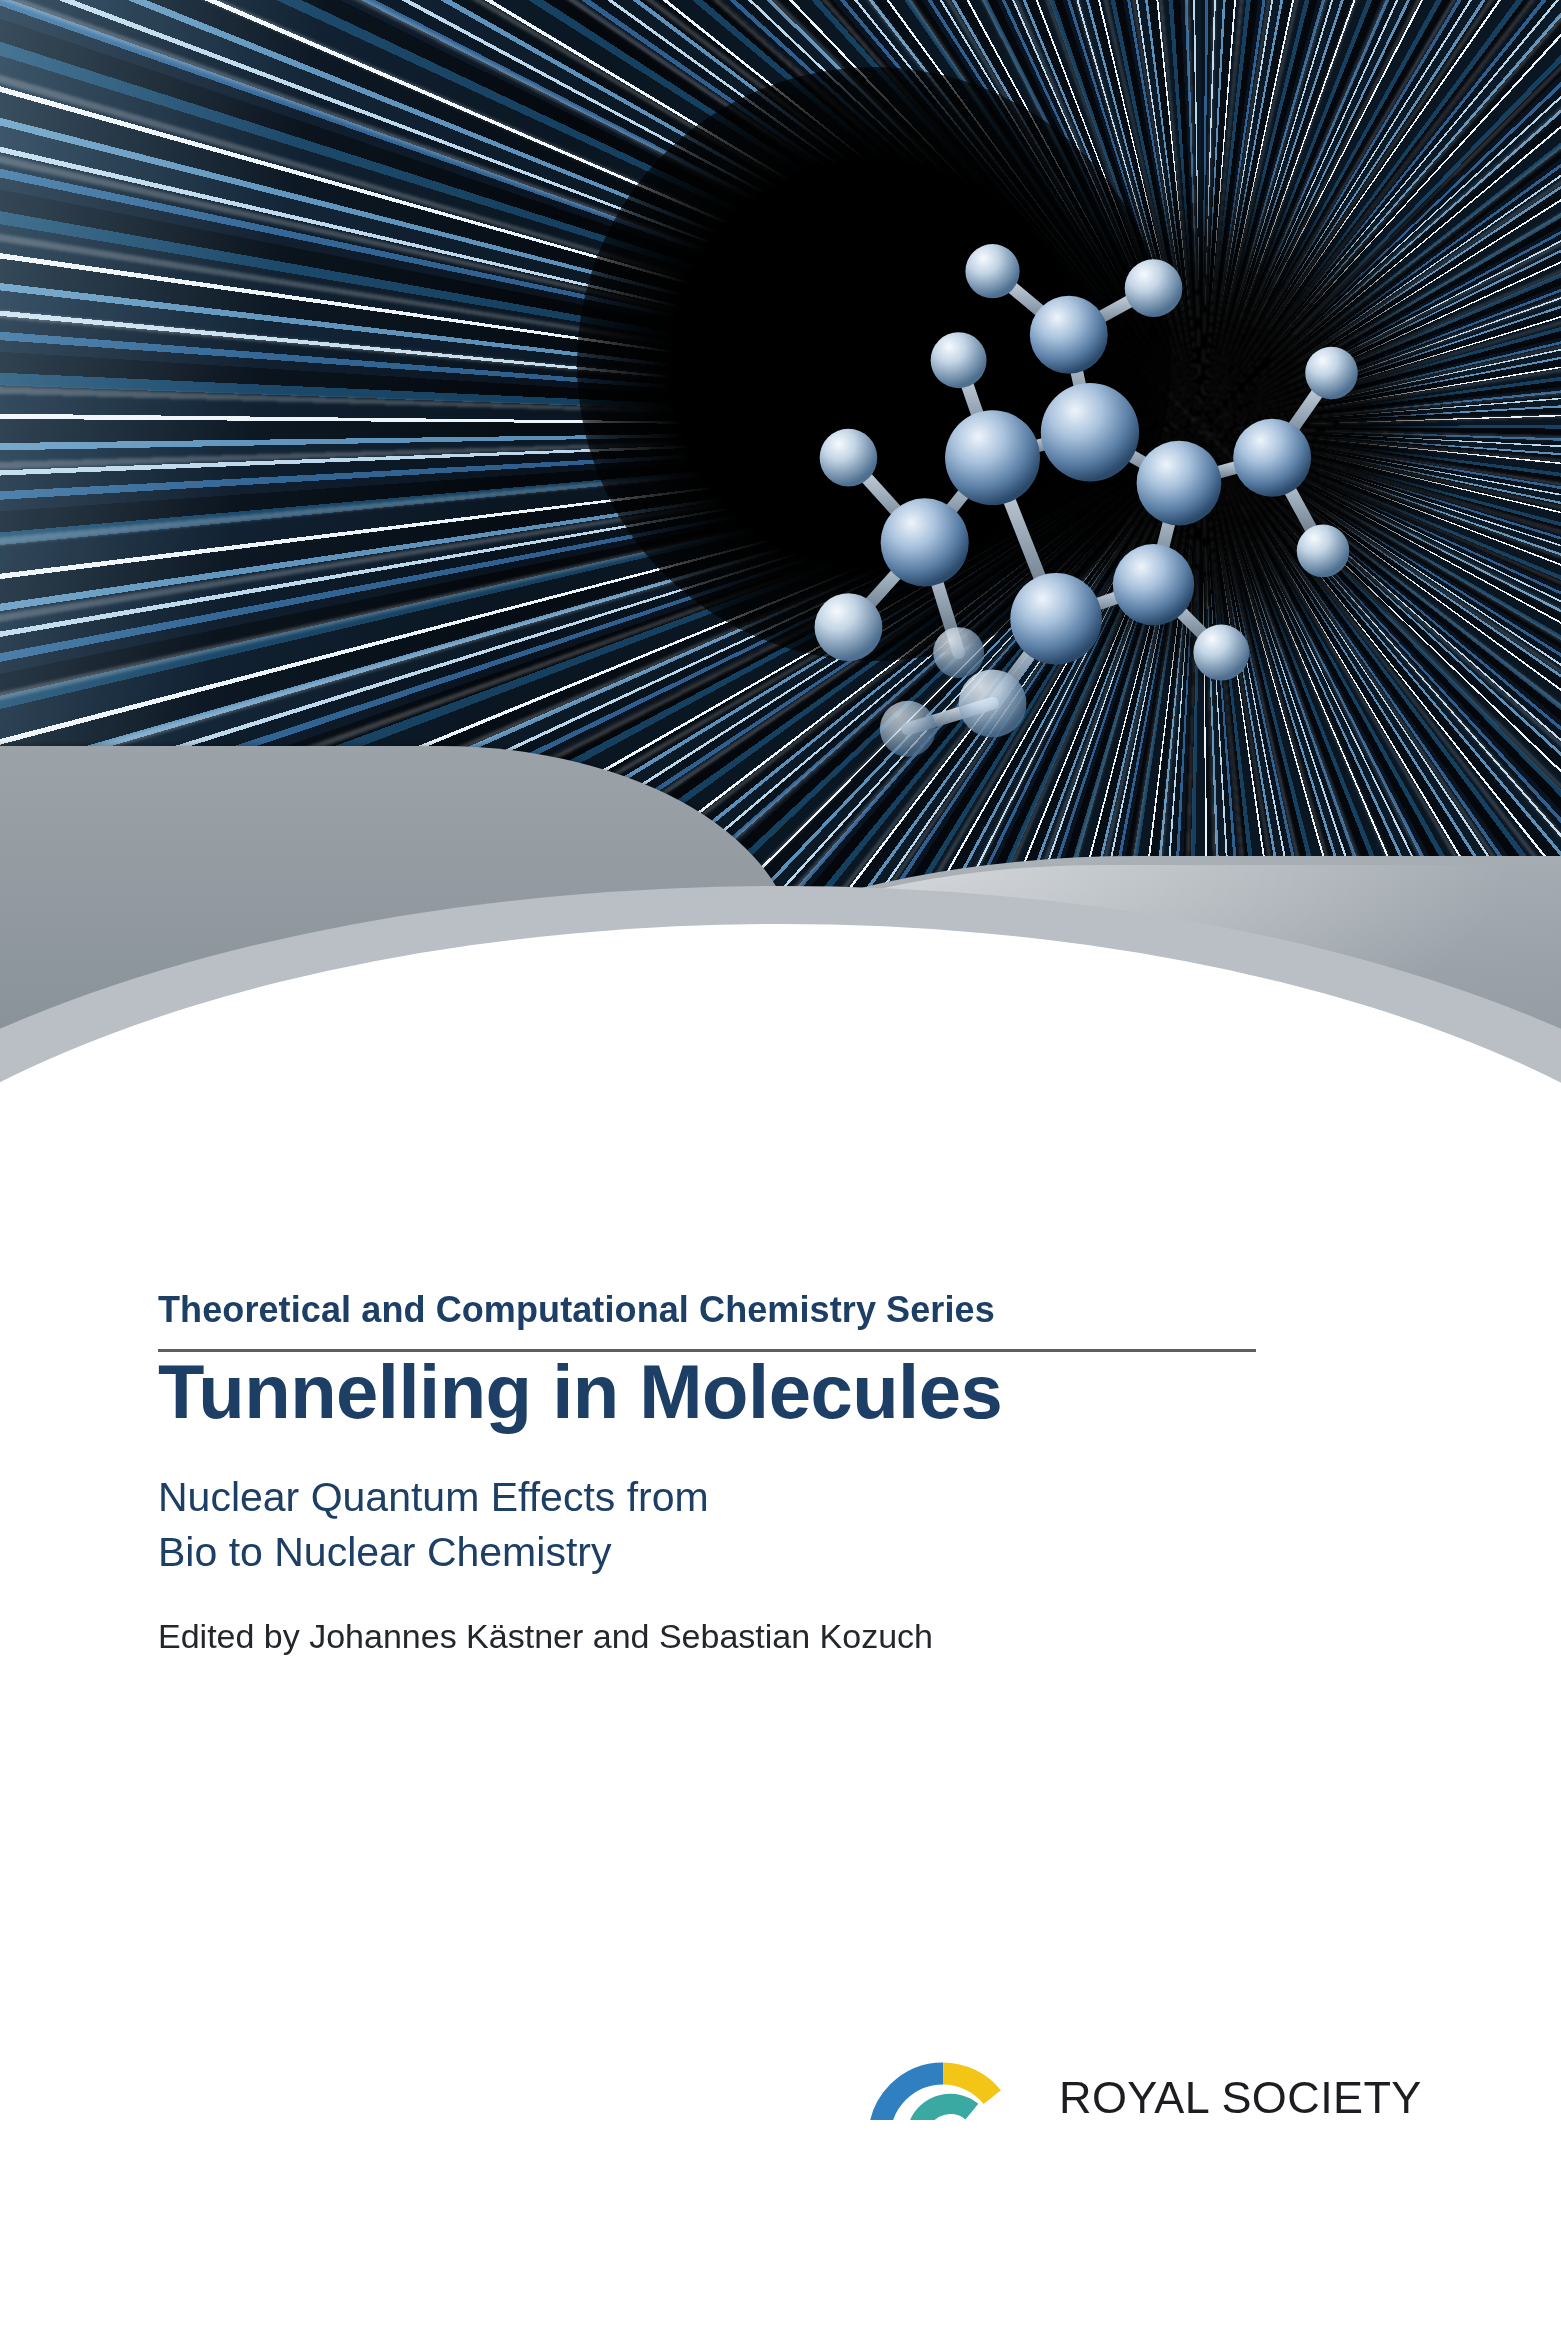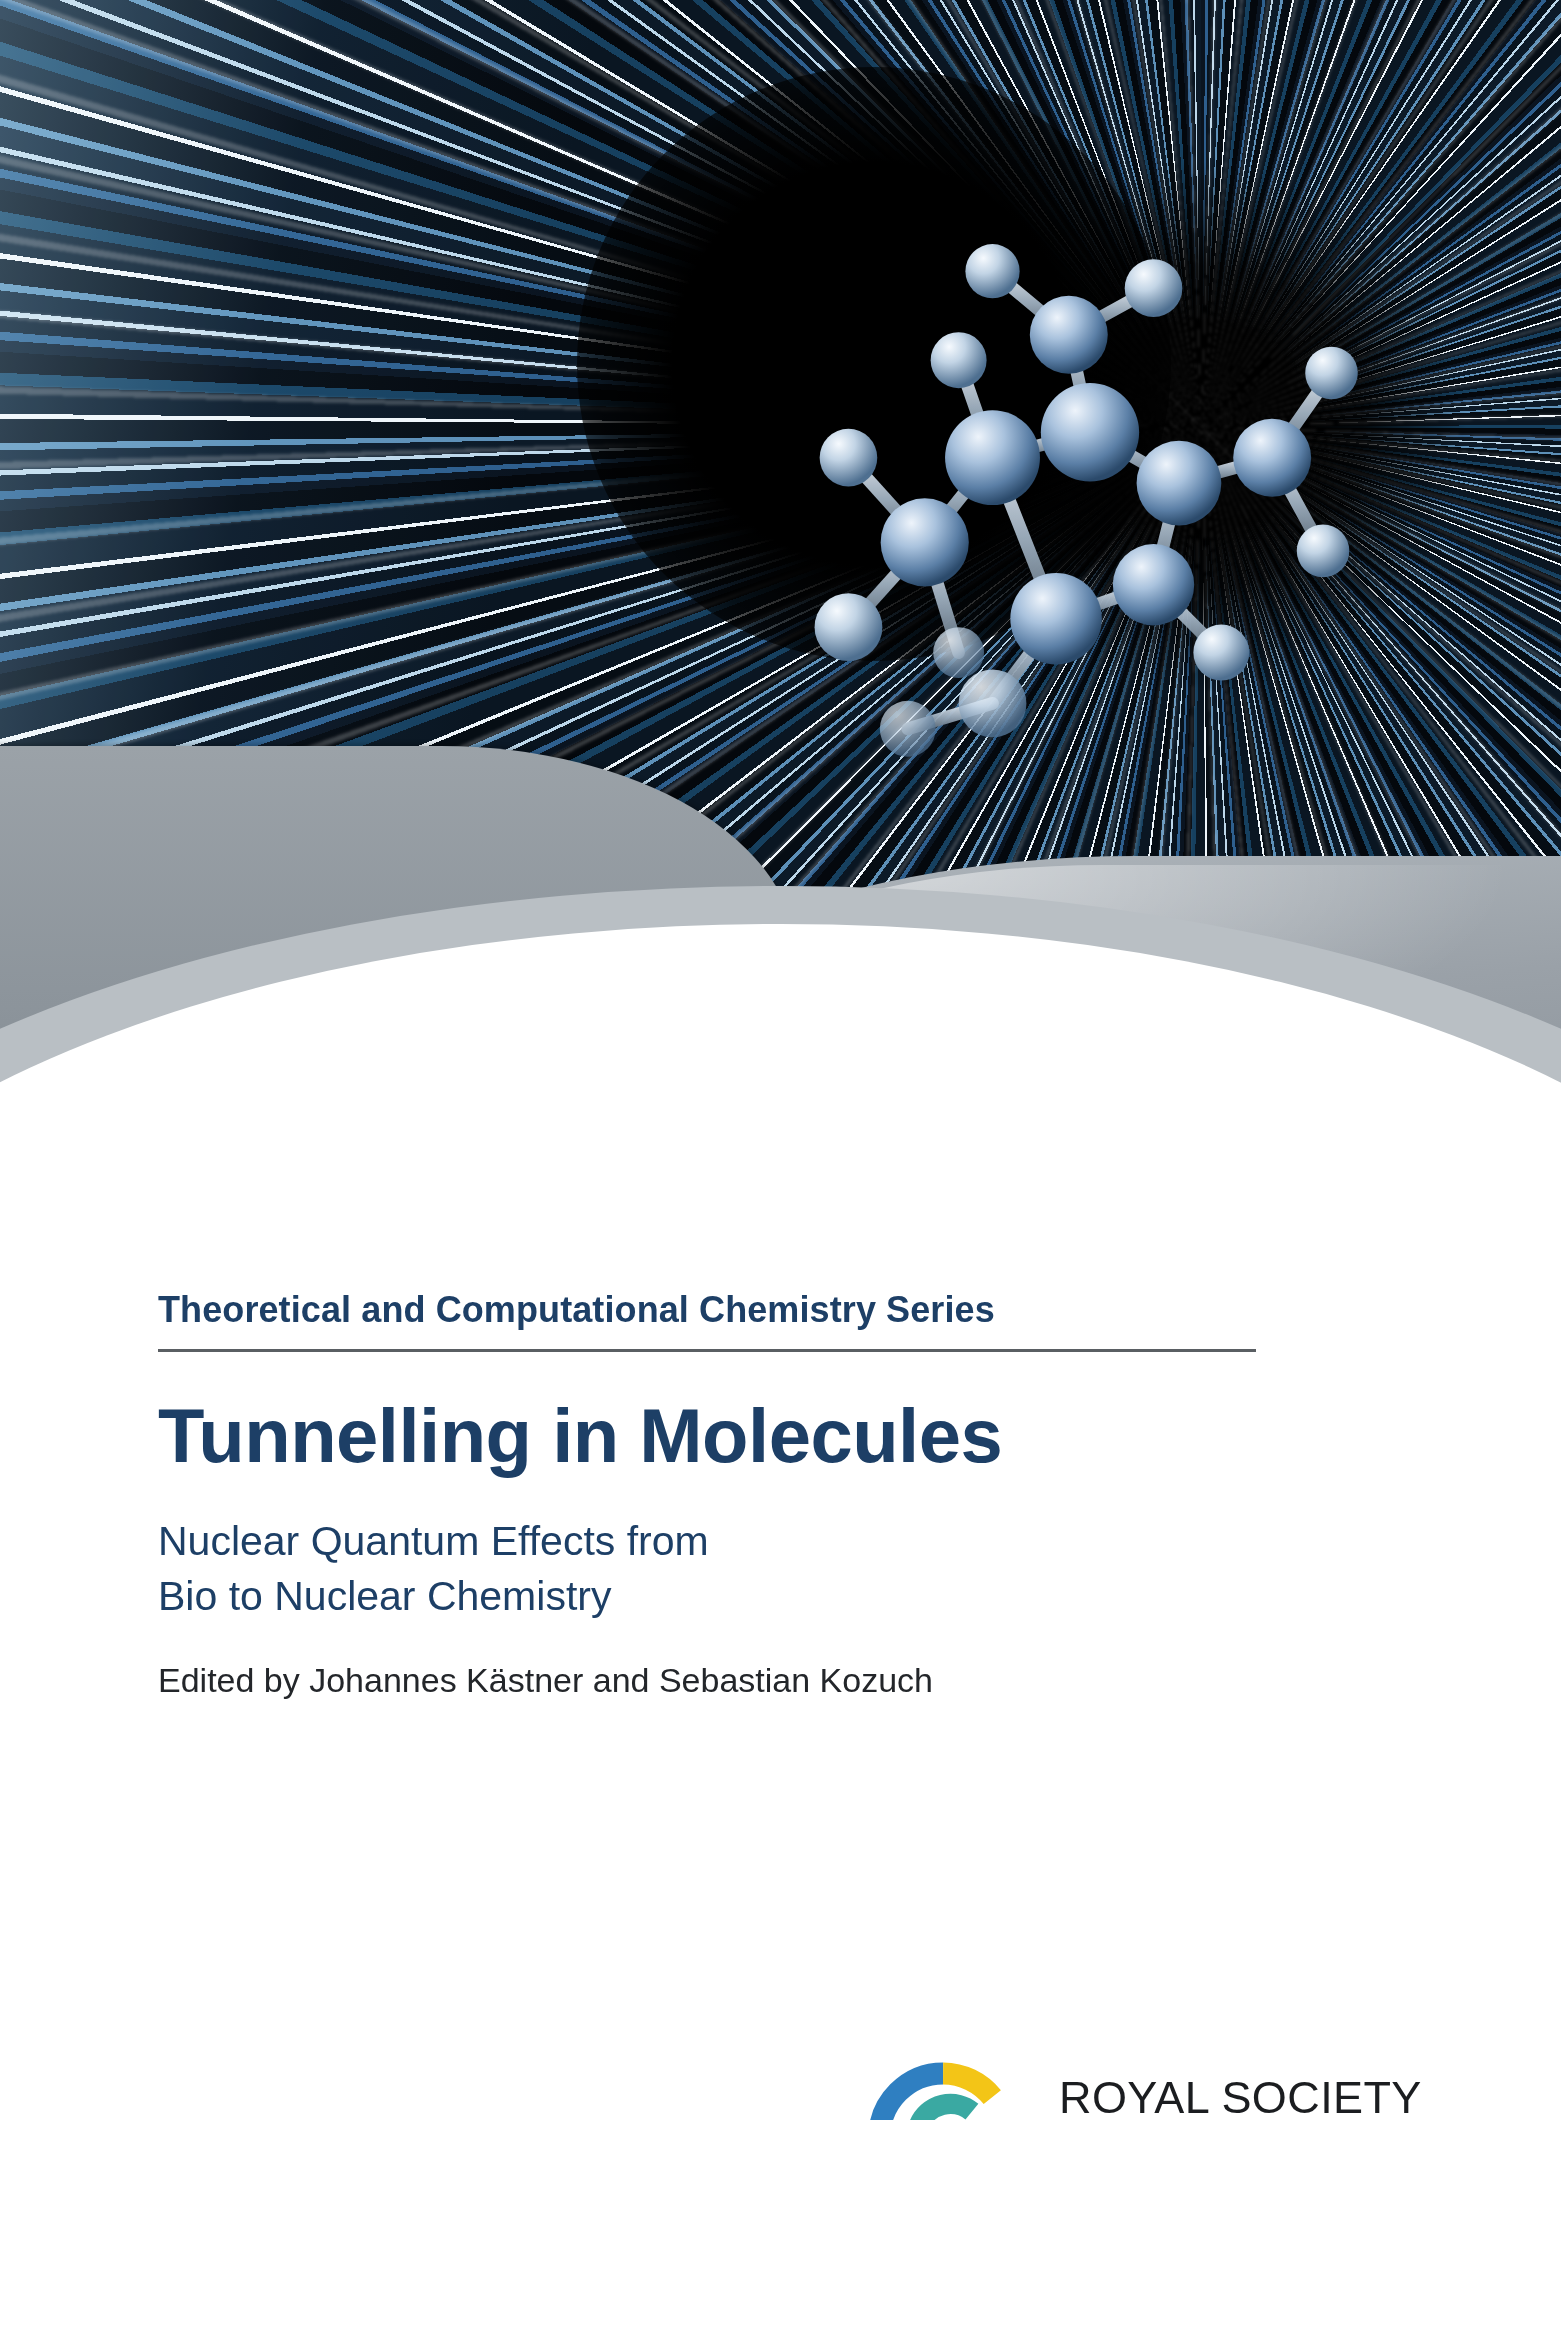--- a/index.html
+++ b/index.html
@@ -165,21 +165,20 @@
     letter-spacing: 0.1px;
     line-height: 1.15;
   }
   .rule {
     margin-top: 18.7px;
     width: 1098px;
     height: 2.5px;
     background: #5a5f63;
   }
   .book-title {
-    margin-top: 44px;
     font-size: 76px;
     font-weight: bold;
     color: #1d3f66;
     letter-spacing: -0.5px;
     line-height: 1.05;
   }
   .subtitle {
     margin-top: 39px;
     font-size: 41px;
     color: #1d3f66;

